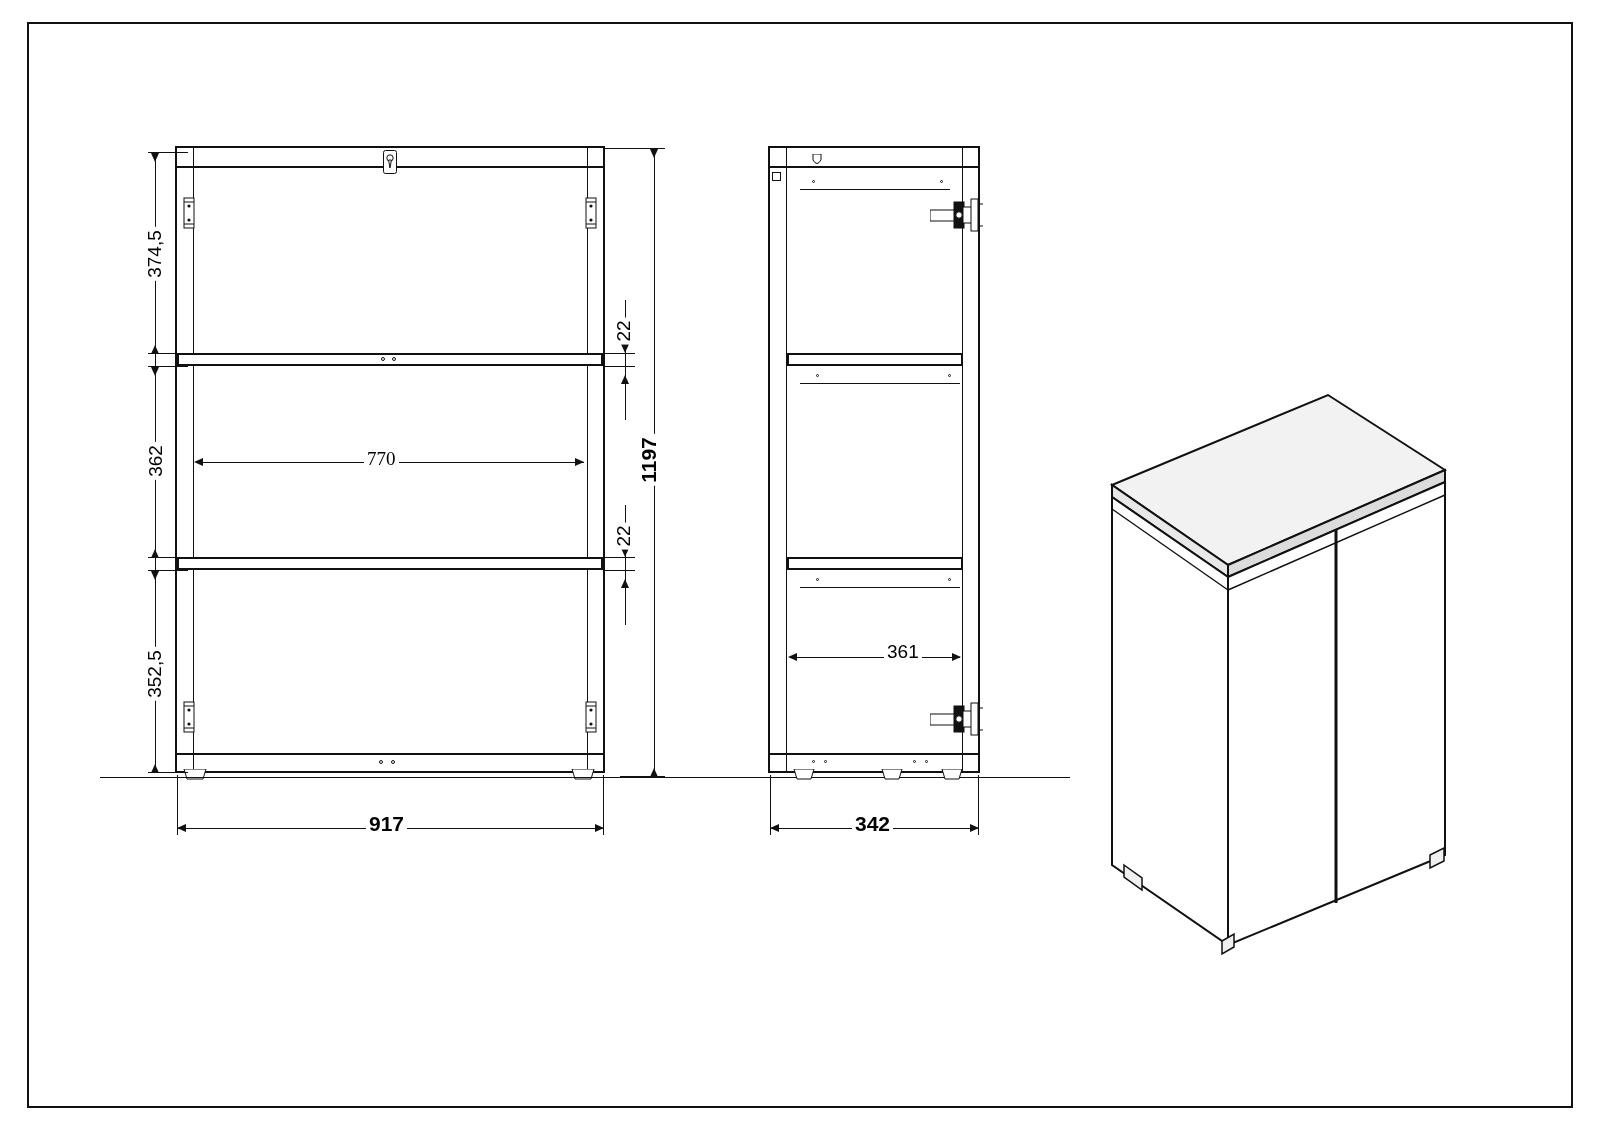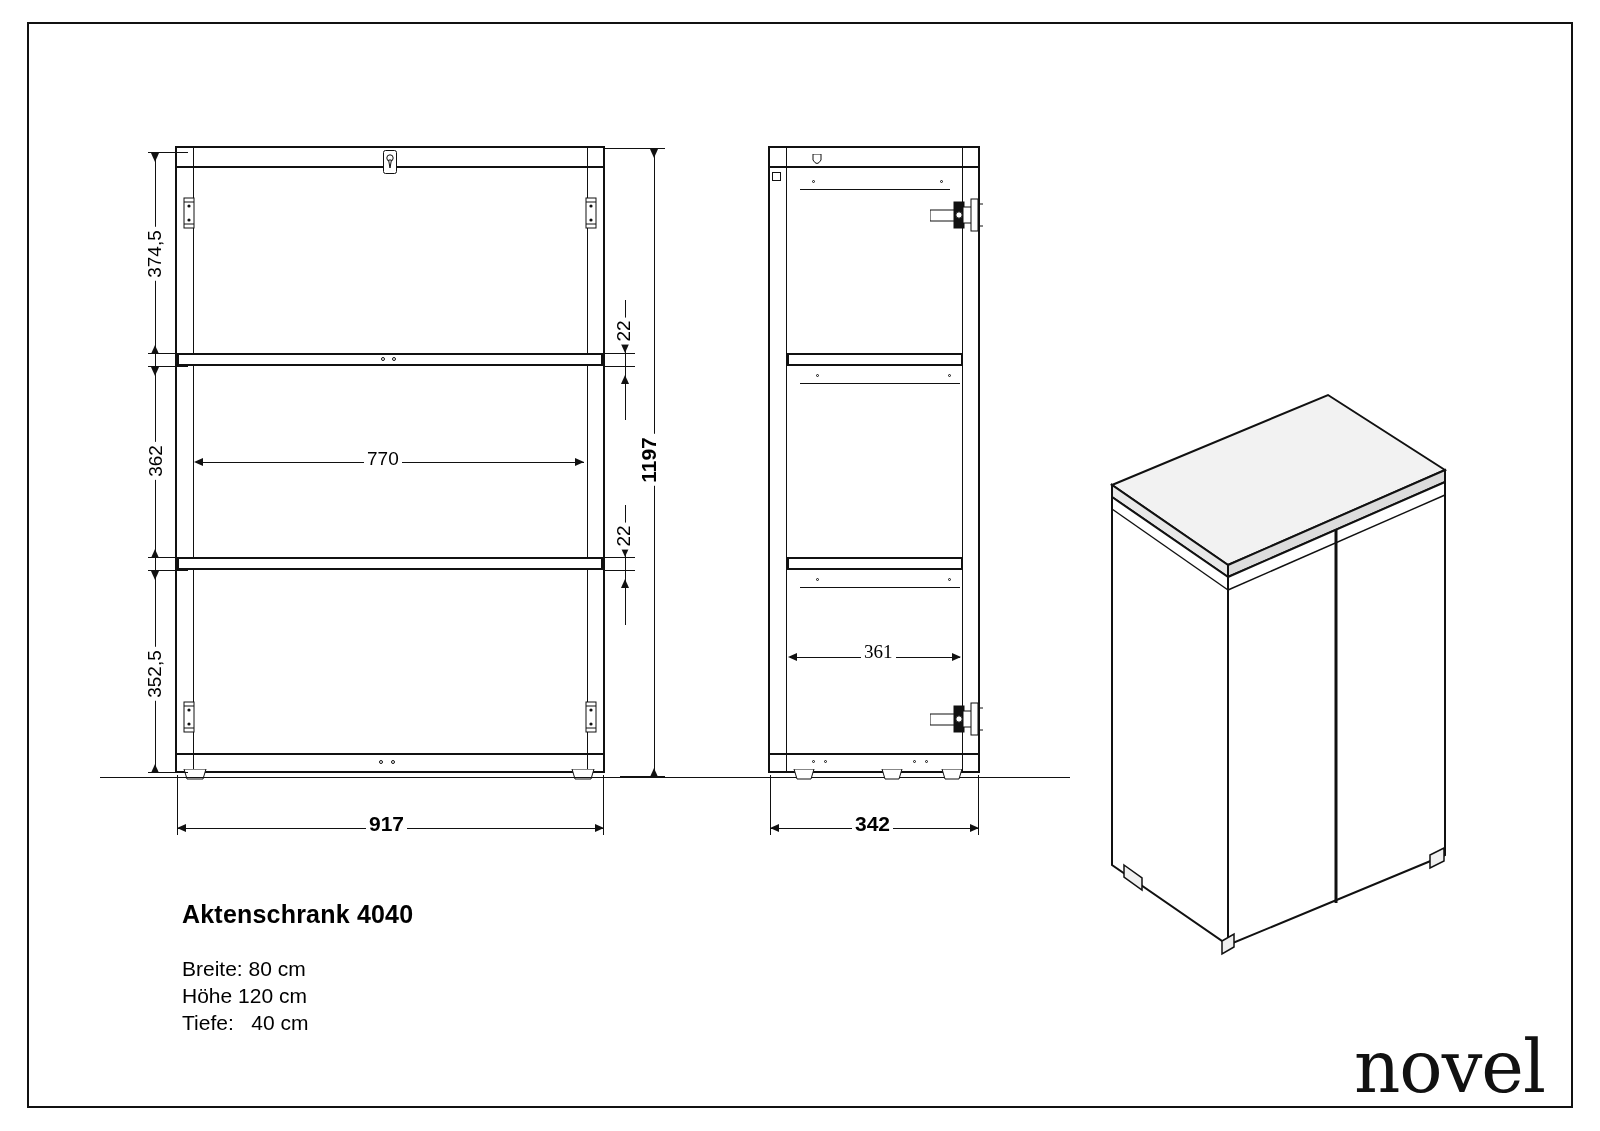--- a/index.html
+++ b/index.html
@@ -209,21 +209,21 @@
     <div class="vline" style="left:625px;top:505px;height:120px;"></div>
     <div class="hline" style="left:605px;top:557px;width:30px;"></div>
     <div class="hline" style="left:605px;top:570px;width:30px;"></div>
     <div class="arrow down" style="left:621px;top:548px;"></div>
     <div class="arrow up" style="left:621px;top:579px;"></div>
     <div class="dimtext vert" style="left:610px;top:525px;">22</div>
 
     <div class="hline" style="left:196px;top:462px;width:388px;"></div>
     <div class="arrow left" style="left:194px;top:458px;"></div>
     <div class="arrow right" style="left:575px;top:458px;"></div>
-    <div class="dimtext" style="left:364px;top:448px;">770</div>
+    <div class="dimtext" style="left:364px;top:448px;font-family:Liberation Serif, serif;">770</div>
 
     <div class="vline" style="left:654px;top:148px;height:628px;"></div>
     <div class="hline" style="left:605px;top:148px;width:60px;"></div>
     <div class="hline" style="left:620px;top:776px;width:45px;"></div>
     <div class="arrow down" style="left:650px;top:149px;"></div>
     <div class="arrow up" style="left:650px;top:768px;"></div>
     <div class="dimtext vert bold" style="left:623px;top:448px;">1197</div>
 
     <div class="vline" style="left:177px;top:775px;height:60px;"></div>
     <div class="vline" style="left:603px;top:775px;height:60px;"></div>
@@ -301,21 +301,21 @@
     </div>
     <div class="abs" style="left:940px;top:767px;width:24px;height:12px;">
       <svg width="24" height="12" viewBox="0 0 24 12">
           <path d="M2 0 L22 0 L19 10 L5 10 Z" fill="#fff" stroke="#111" stroke-width="1"></path>
         </svg>
     </div>
 
     <div class="hline" style="left:790px;top:657px;width:170px;"></div>
     <div class="arrow left" style="left:788px;top:653px;"></div>
     <div class="arrow right" style="left:952px;top:653px;"></div>
-    <div class="dimtext" style="left:861px;top:641px;font-family:Liberation Serif, serif;">361</div>
+    <div class="dimtext" style="left:884px;top:641px;">361</div>
 
     <div class="vline" style="left:770px;top:775px;height:60px;"></div>
     <div class="vline" style="left:978px;top:775px;height:60px;"></div>
     <div class="hline" style="left:771px;top:828px;width:208px;"></div>
     <div class="arrow left" style="left:770px;top:824px;"></div>
     <div class="arrow right" style="left:970px;top:824px;"></div>
     <div class="dimtext bold" style="left:852px;top:812px;">342</div>
   </div>
 
   <div id="view3d">
@@ -334,22 +334,15 @@
 
       <line x1="128" y1="205" x2="345" y2="110" stroke="#111" stroke-width="1.4"></line>
       <line x1="12" y1="124" x2="128" y2="205" stroke="#111" stroke-width="1.4"></line>
 
       <polygon points="24,480 42,493 42,505 24,492" fill="#f0f0f0" stroke="#111" stroke-width="1.5"></polygon>
       <polygon points="330,470 344,463 344,476 330,483" fill="#f0f0f0" stroke="#111" stroke-width="1.5"></polygon>
       <polygon points="122,556 134,549 134,562 122,569" fill="#f0f0f0" stroke="#111" stroke-width="1.5"></polygon>
     </svg>
   </div>
 
-  <div id="title-block">
-    <div id="prod-title">Aktenschrank 4040</div>
-    <div class="spec-row">Breite: 80 cm</div>
-    <div class="spec-row">Höhe 120 cm</div>
-    <div class="spec-row">Tiefe:   40 cm</div>
-  </div>
-
-  <div id="brand">novel</div>
+
 
 </div>
 
 </body></html>

